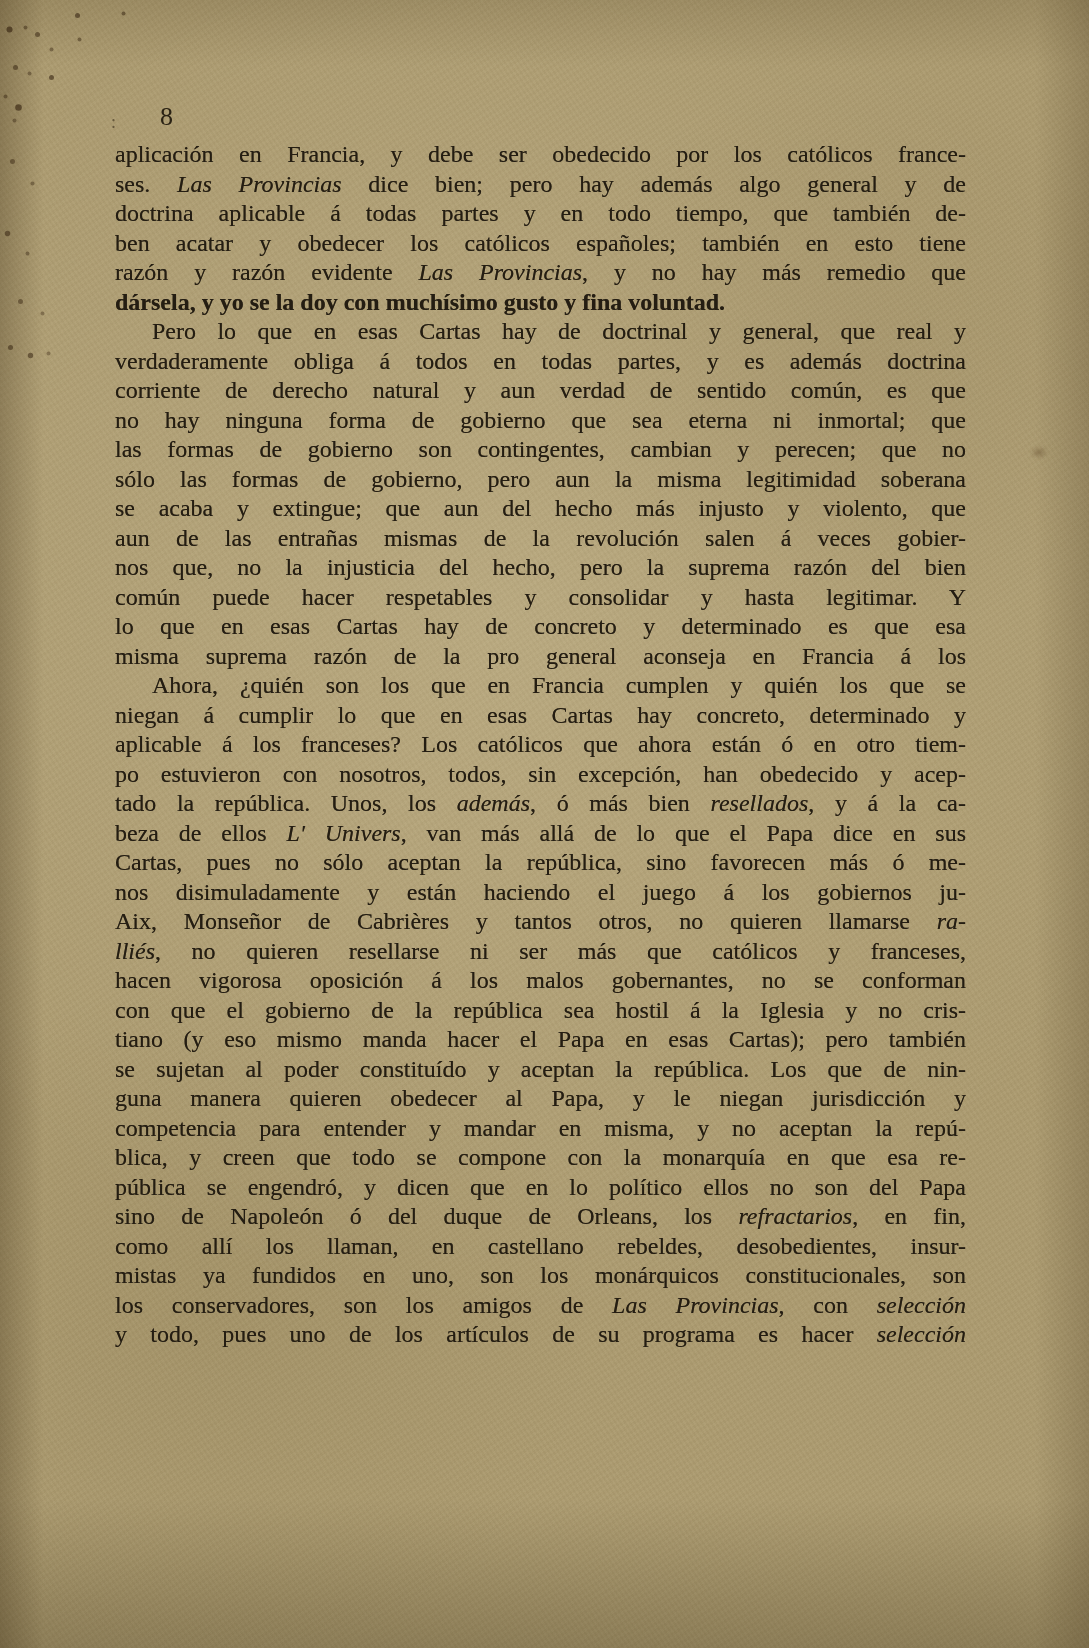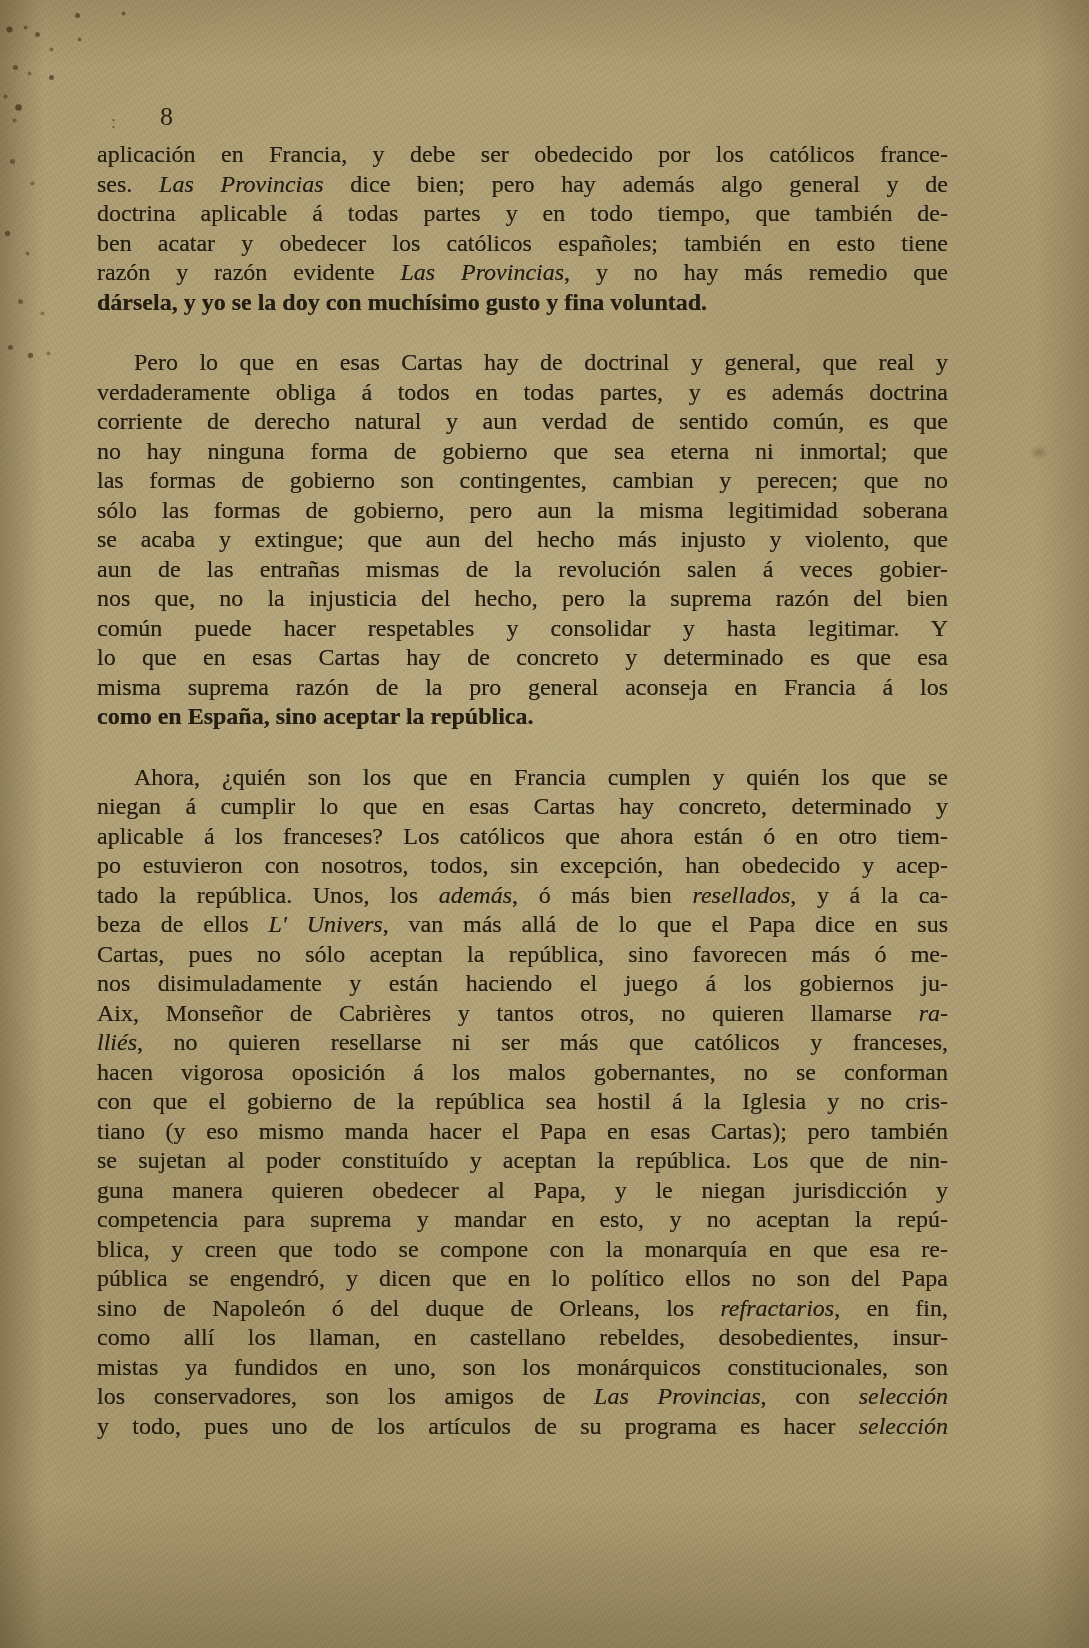--- a/index.html
+++ b/index.html
@@ -36,36 +36,36 @@
   }
   .margin-mark {
     position: absolute;
     left: 111px;
     top: 112px;
     font-size: 18px;
     color: rgba(45,35,18,0.55);
   }
   .text-block {
     position: absolute;
-    left: 97px;
+    left: 115px;
     top: 140px;
     width: 851px;
     color: #241d12;
     font-size: 24px;
     line-height: 29.5px;
     text-shadow: 0 0 0.5px rgba(36,29,18,0.65);
   }
   .line {
     text-align: justify;
     text-align-last: justify;
     white-space: normal;
     overflow: hidden;
     height: 29.5px;
   }
-  .line.indent { padding-left: 37px; margin-top: 31px; }
+  .line.indent { padding-left: 37px; }
   .line.para-end { text-align-last: left; font-weight: bold; }
   .italic { font-style: italic; }
   .ink-specks {
     position: absolute;
     left: 0; top: 0;
     width: 3px; height: 3px;
     border-radius: 50%;
     background: transparent;
     box-shadow:
       76px 14px 0 1px rgba(48,30,12,0.55),
@@ -122,37 +122,36 @@
       <div class="line"><span>corriente de derecho natural y aun verdad de sentido común, es que</span></div>
       <div class="line"><span>no hay ninguna forma de gobierno que sea eterna ni inmortal; que</span></div>
       <div class="line"><span>las formas de gobierno son contingentes, cambian y perecen; que no</span></div>
       <div class="line"><span>sólo las formas de gobierno, pero aun la misma legitimidad soberana</span></div>
       <div class="line"><span>se acaba y extingue; que aun del hecho más injusto y violento, que</span></div>
       <div class="line"><span>aun de las entrañas mismas de la revolución salen á veces gobier-</span></div>
       <div class="line"><span>nos que, no la injusticia del hecho, pero la suprema razón del bien</span></div>
       <div class="line"><span>común puede hacer respetables y consolidar y hasta legitimar. Y</span></div>
       <div class="line"><span>lo que en esas Cartas hay de concreto y determinado es que esa</span></div>
       <div class="line"><span>misma suprema razón de la pro general aconseja en Francia á los</span></div>
-      <div class="line para-end"><span>como en España, sino aceptar la república.</span></div>
       <div class="line indent"><span>Ahora, ¿quién son los que en Francia cumplen y quién los que se</span></div>
       <div class="line"><span>niegan á cumplir lo que en esas Cartas hay concreto, determinado y</span></div>
       <div class="line"><span>aplicable á los franceses? Los católicos que ahora están ó en otro tiem-</span></div>
       <div class="line"><span>po estuvieron con nosotros, todos, sin excepción, han obedecido y acep-</span></div>
       <div class="line"><span>tado la república. Unos, los </span><span class="italic">además</span><span>, ó más bien </span><span class="italic">resellados</span><span>, y á la ca-</span></div>
       <div class="line"><span>beza de ellos </span><span class="italic">L' Univers</span><span>, van más allá de lo que el Papa dice en sus</span></div>
       <div class="line"><span>Cartas, pues no sólo aceptan la república, sino favorecen más ó me-</span></div>
       <div class="line"><span>nos disimuladamente y están haciendo el juego á los gobiernos ju-</span></div>
       <div class="line"><span>Aix, Monseñor de Cabrières y tantos otros, no quieren llamarse </span><span class="italic">ra-</span></div>
       <div class="line"><span class="italic">lliés</span><span>, no quieren resellarse ni ser más que católicos y franceses,</span></div>
       <div class="line"><span>hacen vigorosa oposición á los malos gobernantes, no se conforman</span></div>
       <div class="line"><span>con que el gobierno de la república sea hostil á la Iglesia y no cris-</span></div>
       <div class="line"><span>tiano (y eso mismo manda hacer el Papa en esas Cartas); pero también</span></div>
       <div class="line"><span>se sujetan al poder constituído y aceptan la república. Los que de nin-</span></div>
       <div class="line"><span>guna manera quieren obedecer al Papa, y le niegan jurisdicción y</span></div>
-      <div class="line"><span>competencia para suprema y mandar en esto, y no aceptan la repú-</span></div>
+      <div class="line"><span>competencia para entender y mandar en misma, y no aceptan la repú-</span></div>
       <div class="line"><span>blica, y creen que todo se compone con la monarquía en que esa re-</span></div>
       <div class="line"><span>pública se engendró, y dicen que en lo político ellos no son del Papa</span></div>
       <div class="line"><span>sino de Napoleón ó del duque de Orleans, los </span><span class="italic">refractarios</span><span>, en fin,</span></div>
       <div class="line"><span>como allí los llaman, en castellano rebeldes, desobedientes, insur-</span></div>
       <div class="line"><span>mistas ya fundidos en uno, son los monárquicos constitucionales, son</span></div>
       <div class="line"><span>los conservadores, son los amigos de </span><span class="italic">Las Provincias</span><span>, con </span><span class="italic">selección</span></div>
       <div class="line"><span>y todo, pues uno de los artículos de su programa es hacer </span><span class="italic">selección</span></div>
     </div>
 </div>
 

